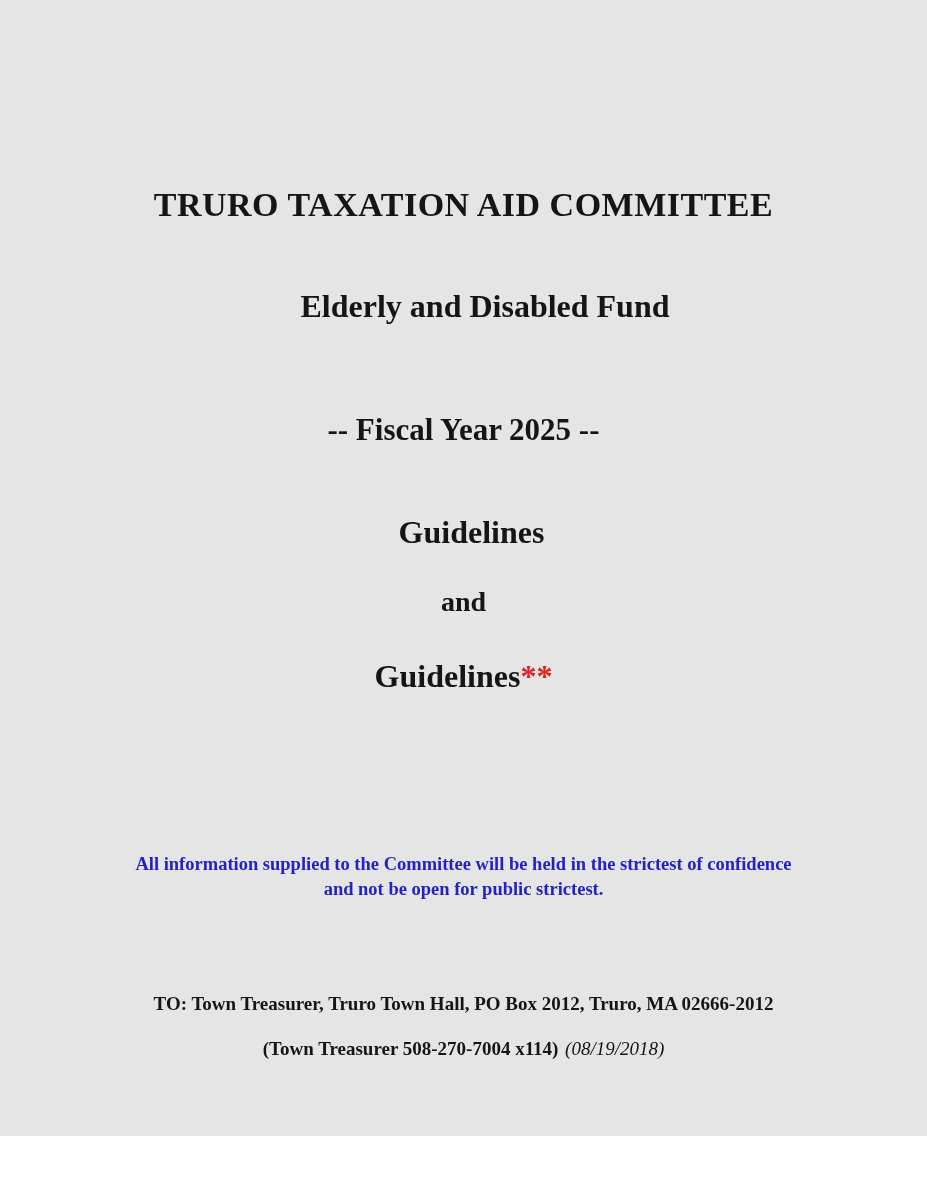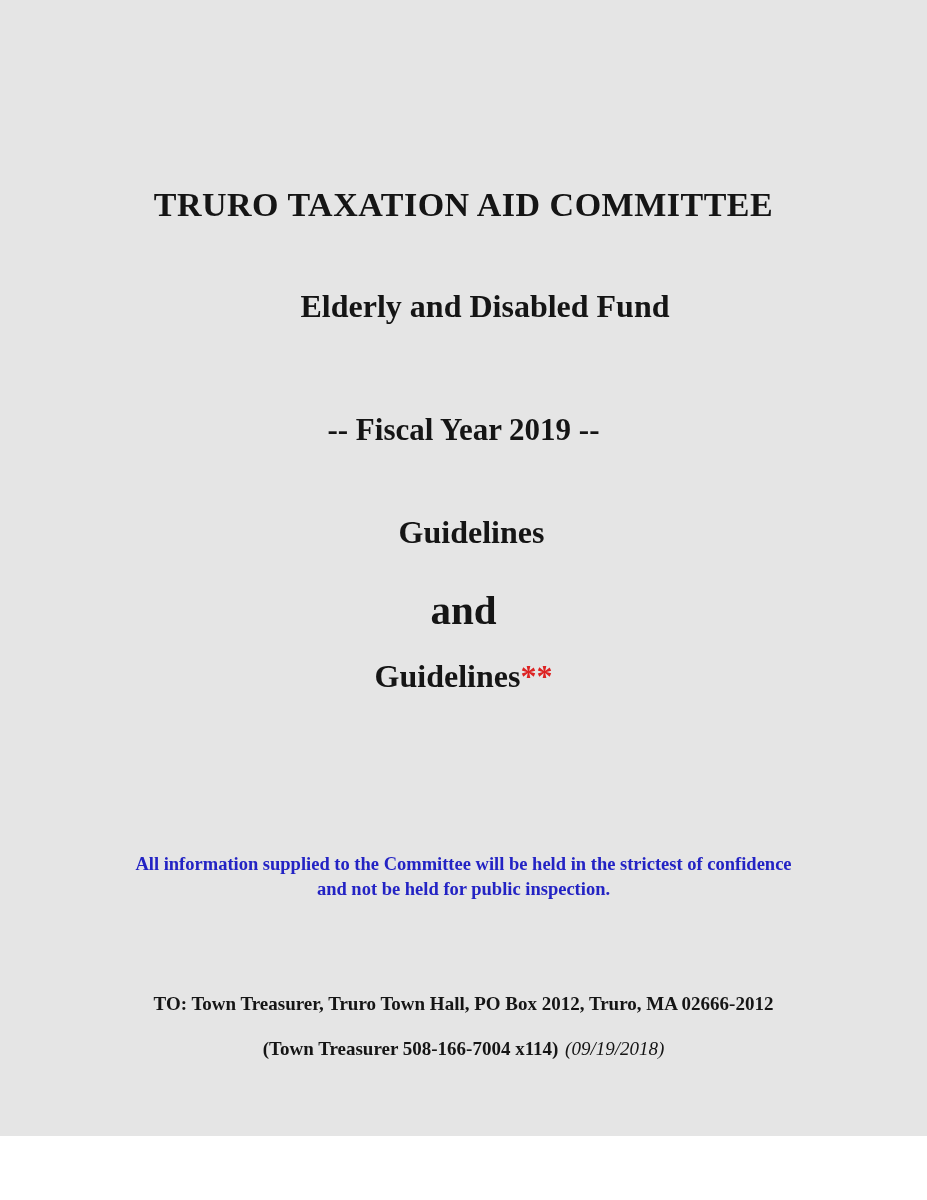--- a/index.html
+++ b/index.html
@@ -22,21 +22,21 @@
     left: 0;
     right: 0;
     text-align: center;
     font-weight: bold;
     white-space: nowrap;
   }
   .doc-title        { top: 186px;  font-size: 34px; letter-spacing: 0.5px; }
   .fund-name        { top: 288px;  font-size: 32px; margin-left: 43px; }
   .fiscal-year      { top: 412px;  font-size: 31px; }
   .guidelines-line  { top: 514px;  font-size: 32px; padding-left: 16px; }
-  .and-line         { top: 586px;  font-size: 41px; }
+  .and-line         { top: 586px;  font-size: 28px; }
   .application-line { top: 658px;  font-size: 32px; }
   .deadline-line    { top: 768px;  font-size: 28px; color: #dd2323; }
   .confidential-block {
     top: 852px;
     font-size: 18.5px;
     line-height: 25px;
     color: #2323c4;
     white-space: normal;
   }
   .address-line     { top: 993px;  font-size: 19px; }
@@ -50,35 +50,35 @@
 </style>
 </head>
 <body>
 
 <div class="page">
 
   <div class="line doc-title">TRURO TAXATION AID COMMITTEE</div>
 
   <div class="line fund-name">Elderly and Disabled Fund</div>
 
-  <div class="line fiscal-year">-- Fiscal Year 2019 --</div>
+  <div class="line fiscal-year">-- Fiscal Year 2025 --</div>
 
   <div class="line guidelines-line">Guidelines</div>
 
   <div class="line and-line">and</div>
 
   <div class="line application-line">
     <span>Guidelines</span><span class="red-marker">**</span>
   </div>
 
 
   <div class="line confidential-block">
     <span>All information supplied to the Committee will be held in the strictest of confidence</span><br>
-    <span>and not be held for public inspection.</span>
+    <span>and not be open for public strictest.</span>
   </div>
 
   <div class="line address-line">TO: Town Treasurer, Truro Town Hall, PO Box 2012, Truro, MA 02666-2012</div>
 
   <div class="line phone-line">
-    <span>(Town Treasurer 508-166-7004 x114)</span><span class="revision-date">(09/19/2018)</span>
+    <span>(Town Treasurer 508-270-7004 x114)</span><span class="revision-date">(08/19/2018)</span>
   </div>
 
 </div>
 
 </body></html>

